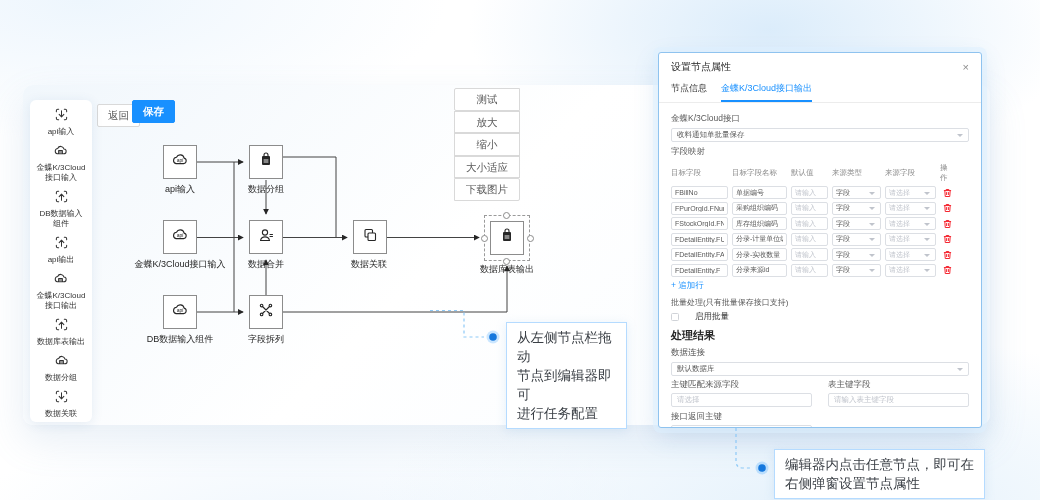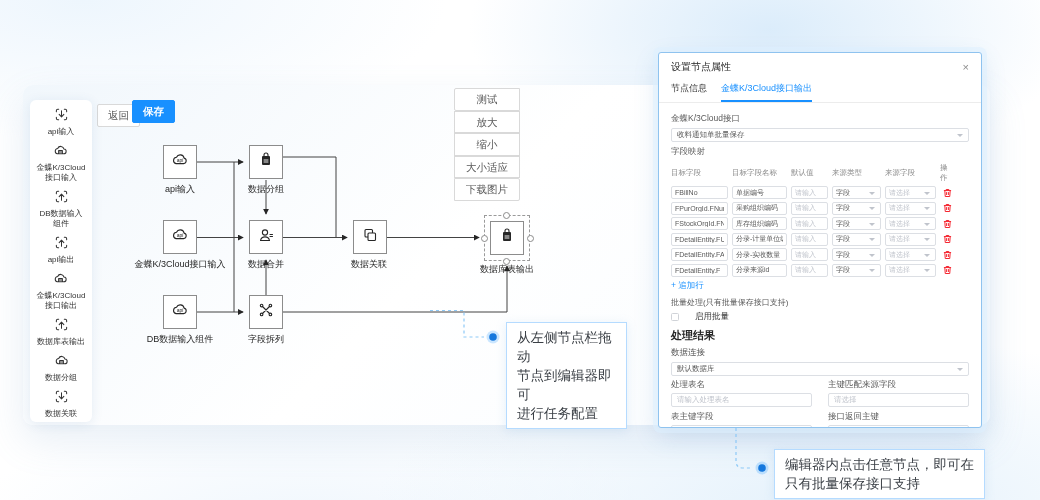--- a/index.html
+++ b/index.html
@@ -441,26 +441,20 @@
 
     <div class="section">处理结果</div>
     <div class="flabel">数据连接</div>
     <div class="sel">
       <span>默认数据库</span>
         <i class="chev"></i>
     </div>
 
     <div class="fgrid">
       <div class="fitem">
-          <div class="flabel">处理表名</div>
-        <div class="inp ph">
-            <span>请输入处理表名</span>
-          </div>
-        </div>
-      <div class="fitem">
           <div class="flabel">主键匹配来源字段</div>
         <div class="sel ph">
             <span>请选择</span>
           </div>
         </div>
       <div class="fitem">
           <div class="flabel">表主键字段</div>
         <div class="inp ph">
             <span>请输入表主键字段</span>
           </div>
@@ -487,13 +481,13 @@
     <circle cx="493" cy="337" r="3.8" fill="#1678dd"></circle>
     <circle cx="762" cy="468" r="6.5" fill="rgba(24,144,255,0.22)"></circle>
     <circle cx="762" cy="468" r="3.8" fill="#1678dd"></circle>
   </g>
 </svg>
 
 <div class="callout" id="callout-drag">从左侧节点栏拖动
 节点到编辑器即可
 进行任务配置</div>
 <div class="callout" id="callout-click">编辑器内点击任意节点，即可在
-只有批量保存接口支持</div>
+右侧弹窗设置节点属性</div>
 
 </body></html>

